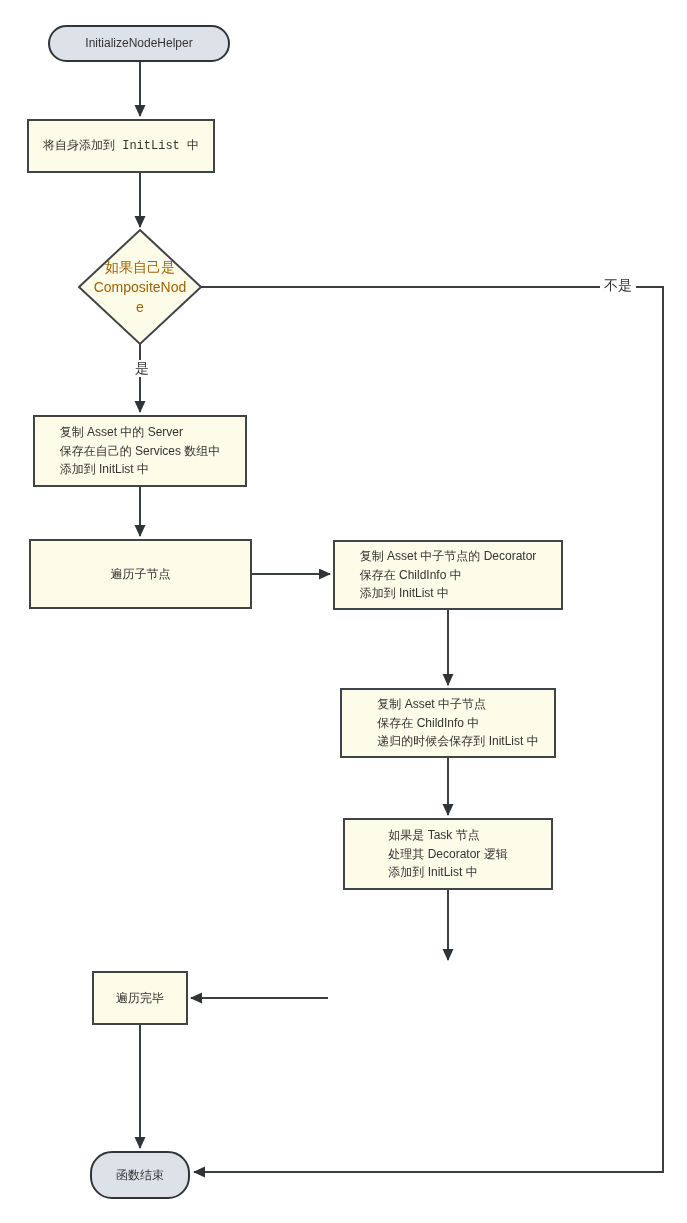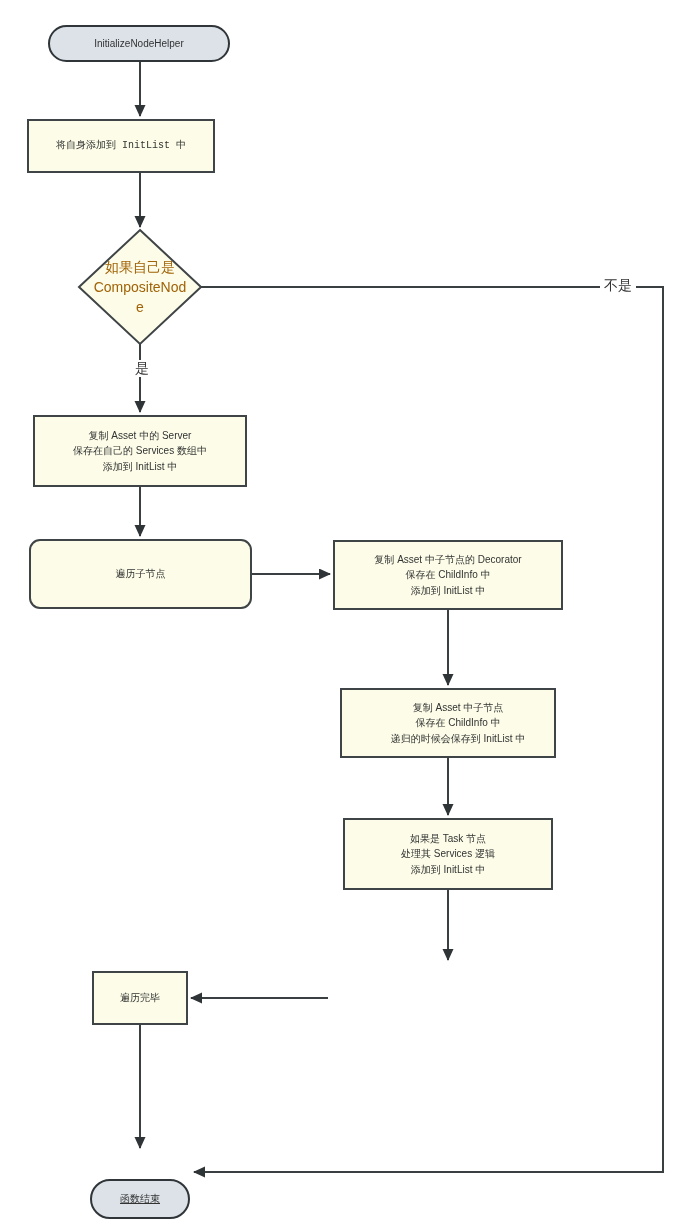--- a/index.html
+++ b/index.html
@@ -20,26 +20,25 @@
     left: 0; top: 0;
     width: 687px; height: 1223px;
     pointer-events: none;
   }
   .node {
     position: absolute;
     box-sizing: border-box;
     border: 2px solid #3f4446;
     background: #fcfce8;
     color: #333333;
-    font-size: 10px;
+    font-size: 12px;
     line-height: 1.55;
     display: flex;
     align-items: center;
     justify-content: center;
-    text-align: center;
     white-space: pre-line;
   }
   .terminal {
     background: #dce2e8;
     border-color: #2f3538;
     border-radius: 22px;
   }
   .decision-label {
     position: absolute;
     border: none;
@@ -95,36 +94,36 @@
   <div class="node" style="left:27px; top:119px; width:188px; height:54px;font-family:Liberation Mono, monospace;">将自身添加到 InitList 中</div>
 
   <div class="decision-label" style="left:85px; top:256px; width:110px; height:62px;">如果自己是
 CompositeNod
 e</div>
 
   <div class="node" style="left:33px; top:415px; width:214px; height:72px;">复制 Asset 中的 Server
 保存在自己的 Services 数组中
 添加到 InitList 中</div>
 
-  <div class="node" style="left:29px; top:539px; width:223px; height:70px;border-radius:11px;">遍历子节点</div>
+  <div class="node" style="left:29px; top:539px; width:223px; height:70px;">遍历子节点</div>
 
   <div class="node" style="left:333px; top:540px; width:230px; height:70px;">复制 Asset 中子节点的 Decorator
 保存在 ChildInfo 中
 添加到 InitList 中</div>
 
   <div class="node" style="left:340px; top:688px; width:216px; height:70px;padding-left:20px;">复制 Asset 中子节点
 保存在 ChildInfo 中
 递归的时候会保存到 InitList 中</div>
 
   <div class="node" style="left:343px; top:818px; width:210px; height:72px;">如果是 Task 节点
-处理其 Services 逻辑
+处理其 Decorator 逻辑
 添加到 InitList 中</div>
 
 
   <div class="node" style="left:92px; top:971px; width:96px; height:54px;">遍历完毕</div>
 
-  <div class="node terminal" style="left:90px; top:1179px; width:100px; height:40px;text-decoration:underline;">函数结束</div>
+  <div class="node terminal" style="left:90px; top:1151px; width:100px; height:48px;">函数结束</div>
 
   <div class="edge-label" style="left:130px; top:360px; width:20px;">是</div>
 
   <div class="edge-label" style="left:600px; top:277px; width:32px;">不是</div>
 
 </div>
 
 </body></html>

